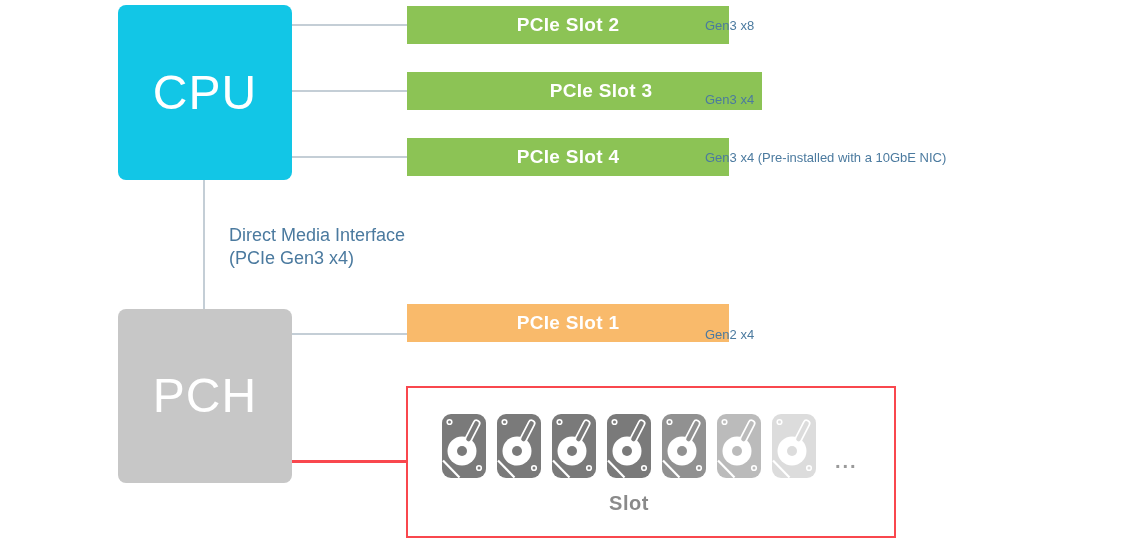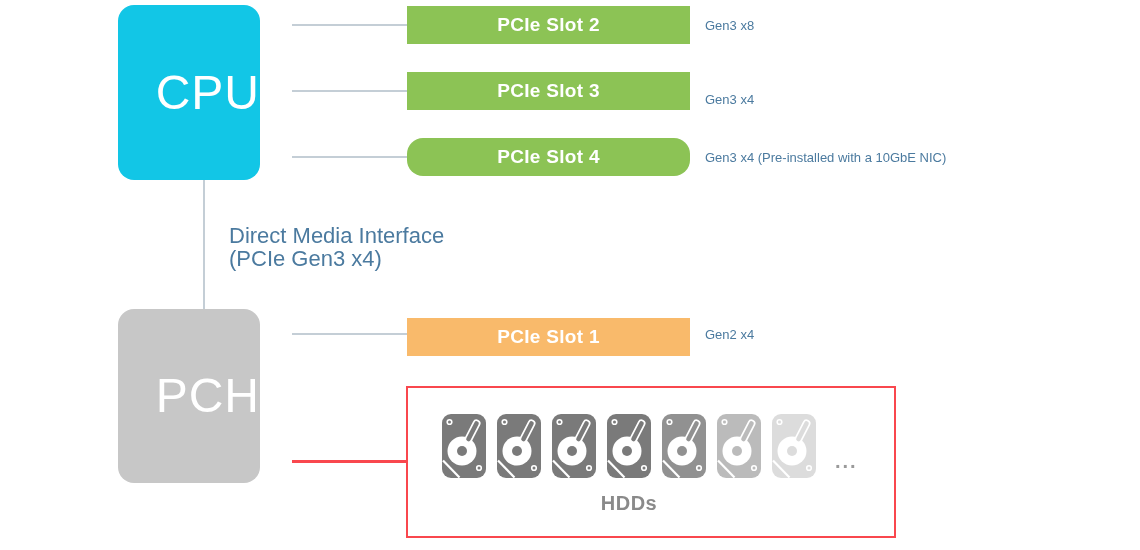--- a/index.html
+++ b/index.html
@@ -12,26 +12,26 @@
     position: relative;
     width: 1140px;
     height: 550px;
     background: #ffffff;
     overflow: hidden;
   }
   
   .block {
     position: absolute;
     left: 118px;
-    width: 142px;
+    width: 174px;
     height: 175px;
-    border-radius: 16px;
+    border-radius: 8px;
     display: flex;
     align-items: center;
-    justify-content: flex-end;
+    justify-content: center;
   }
   .cpu-block { top: 5px;  background: var(--cpu_fill); }
   .pch-block { top: 309px; background: var(--pch_fill); height: 174px; }
   .block-label {
     color: #ffffff;
     font-size: 48px;
     font-weight: 300;
     letter-spacing: 1px;
     line-height: 1;
     user-select: none;
@@ -61,36 +61,36 @@
     left: 292px;
     top: 460px;
     width: 114px;
     height: 3px;
     background: var(--red);
   }
   
   .slot {
     position: absolute;
     left: 407px;
-    width: 283px;
+    width: 322px;
     height: 38px;
     display: flex;
     align-items: center;
     justify-content: center;
   }
   .slot span {
     color: #ffffff;
     font-size: 19px;
     font-weight: bold;
     letter-spacing: 0.3px;
   }
   .slot-2 { top: 6px;   background: var(--slot_green); }
-  .slot-3 { top: 72px;  background: var(--slot_green); }
-  .slot-4 { top: 138px; background: var(--slot_green); border-radius: 16px; }
-  .slot-1 { top: 318px; background: var(--slot_orange); }
+  .slot-3 { top: 72px;  background: var(--slot_green); padding-left: 33px; }
+  .slot-4 { top: 138px; background: var(--slot_green); }
+  .slot-1 { top: 304px; background: var(--slot_orange); }
   
   .gen {
     position: absolute;
     left: 705px;
     height: 38px;
     display: flex;
     align-items: center;
     color: var(--text_blue);
     font-size: 13px;
     white-space: nowrap;
@@ -98,21 +98,21 @@
   .gen-2 { top: 6px; }
   .gen-3 { top: 80px; }
   .gen-4 { top: 138px; }
   .gen-1 { top: 315px; }
   
   .dmi {
     position: absolute;
     left: 229px;
     top: 224px;
     color: var(--text_blue);
-    font-size: 22px;
+    font-size: 18px;
     line-height: 23px;
     white-space: nowrap;
   }
   
   .hdd-box {
     position: absolute;
     left: 406px;
     top: 386px;
     width: 486px;
     height: 148px;
@@ -310,16 +310,16 @@
       <line x1="34.5" y1="9.5" x2="26.5" y2="25" stroke="currentColor" stroke-width="4.6" stroke-linecap="round"></line>
 
       <circle cx="7.5" cy="8" r="2.3" fill="none" stroke="#ffffff" stroke-width="1.6"></circle>
       <circle cx="37" cy="54" r="2.3" fill="none" stroke="#ffffff" stroke-width="1.6"></circle>
 
       <line x1="1" y1="46.5" x2="17.5" y2="63.5" stroke="#ffffff" stroke-width="2.2"></line>
     </svg>
   </span>
       </div>
     <div class="hdd-ellipsis">...</div>
-    <div class="hdd-label">HDDs</div>
+    <div class="hdd-label">Slot</div>
   </div>
 
 </div>
 
 </body></html>

